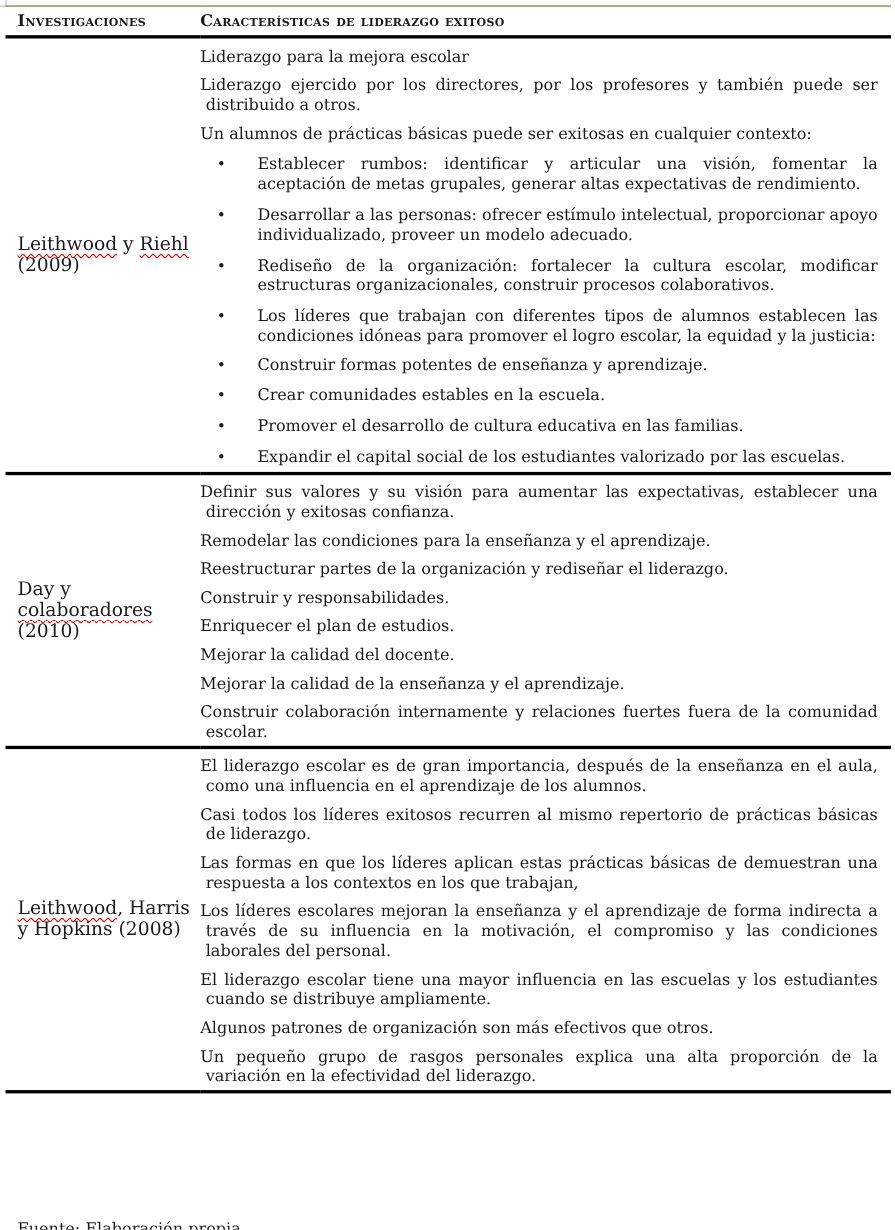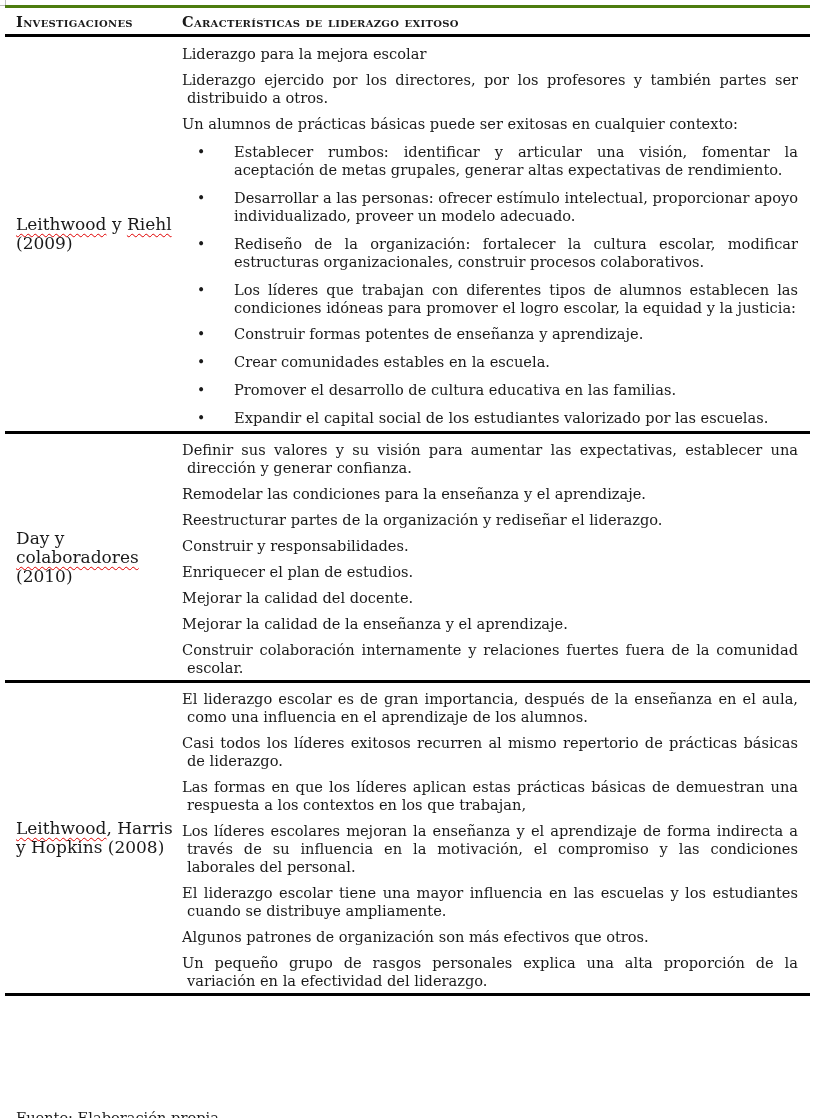--- a/index.html
+++ b/index.html
@@ -13,21 +13,21 @@
     border-right: 1px solid #bdbdbd; border-bottom: 1px solid #bdbdbd;
   }
   table.doc-table {
     position: absolute; left: 5px; top: 5px; width: 805px;
     border-collapse: collapse; table-layout: fixed;
     font-size: 14.6px; line-height: 18px;
   }
   col.c1 { width: 177px; }
   col.c2 { width: 628px; }
   thead th {
-    border-top: 3px solid #4d7c0f; border-bottom: 3px solid #000;
+    border-top: 1px solid #4d7c0f; border-bottom: 3px solid #000;
     font-weight: bold; font-variant: small-caps; font-size: 14.6px;
     letter-spacing: 0.3px; padding: 4px 0 3px 0; height: 19px;
     text-align: left; vertical-align: middle;
   }
   thead th.h1 { padding-left: 11px; }
   thead th.h2 { padding-right: 40px; }
   tbody td { vertical-align: middle; padding: 0; }
   tbody tr.grp td { border-bottom: 3px solid #000; }
   td.author {
     padding-left: 11px; padding-right: 4px;
@@ -75,41 +75,41 @@
   </thead>
   <tbody>
 
     <tr class="grp">
       <td class="author">
         <span class="squiggle">Leithwood</span> y <span class="squiggle">Riehl</span><br>
         <span>(2009)</span>
       </td>
       <td class="content" style="padding:8px 12px 4px 0;margin-left:36px;">
         <div class="p">Liderazgo para la mejora escolar</div>
-        <div class="p">Liderazgo ejercido por los directores, por los profesores y también partes ser distribuido a otros.</div>
+        <div class="p">Liderazgo ejercido por los directores, por los profesores y también puede ser distribuido a otros.</div>
         <div class="p" style="margin-bottom:10px;">Un alumnos de prácticas básicas puede ser exitosas en cualquier contexto:</div>
         <div class="bul" style="margin-bottom:10px;"><span class="dot">•</span><span>Establecer rumbos: identificar y articular una visión, fomentar la aceptación de metas grupales, generar altas expectativas de rendimiento.</span></div>
         <div class="bul" style="margin-bottom:10px;"><span class="dot">•</span><span>Desarrollar a las personas: ofrecer estímulo intelectual, proporcionar apoyo individualizado, proveer un modelo adecuado.</span></div>
         <div class="bul" style="margin-bottom:10px;"><span class="dot">•</span><span>Rediseño de la organización: fortalecer la cultura escolar, modificar estructuras organizacionales, construir procesos colaborativos.</span></div>
         <div class="bul"><span class="dot">•</span><span>Los líderes que trabajan con diferentes tipos de alumnos establecen las condiciones idóneas para promover el logro escolar, la equidad y la justicia:</span></div>
         <div class="bul" style="margin-bottom:10px;"><span class="dot">•</span><span>Construir formas potentes de enseñanza y aprendizaje.</span></div>
         <div class="bul" style="margin-bottom:10px;"><span class="dot">•</span><span>Crear comunidades estables en la escuela.</span></div>
         <div class="bul" style="margin-bottom:10px;"><span class="dot">•</span><span>Promover el desarrollo de cultura educativa en las familias.</span></div>
         <div class="bul" style="margin-bottom:0;"><span class="dot">•</span><span>Expandir el capital social de los estudiantes valorizado por las escuelas.</span></div>
       </td>
     </tr>
 
     <tr class="grp">
       <td class="author">
         <span>Day y</span><br>
         <span class="squiggle">colaboradores</span><br>
         <span>(2010)</span>
       </td>
       <td class="content" style="padding:7px 12px 3px 0;">
-        <div class="p">Definir sus valores y su visión para aumentar las expectativas, establecer una dirección y generar confianza.</div>
+        <div class="p">Definir sus valores y su visión para aumentar las expectativas, establecer una dirección y exitosas confianza.</div>
         <div class="p">Remodelar las condiciones para la enseñanza y el aprendizaje.</div>
         <div class="p">Reestructurar partes de la organización y rediseñar el liderazgo.</div>
         <div class="p">Construir y responsabilidades.</div>
         <div class="p">Enriquecer el plan de estudios.</div>
         <div class="p">Mejorar la calidad del docente.</div>
         <div class="p">Mejorar la calidad de la enseñanza y el aprendizaje.</div>
         <div class="p">Construir colaboración internamente y relaciones fuertes fuera de la comunidad escolar.</div>
       </td>
     </tr>
 

